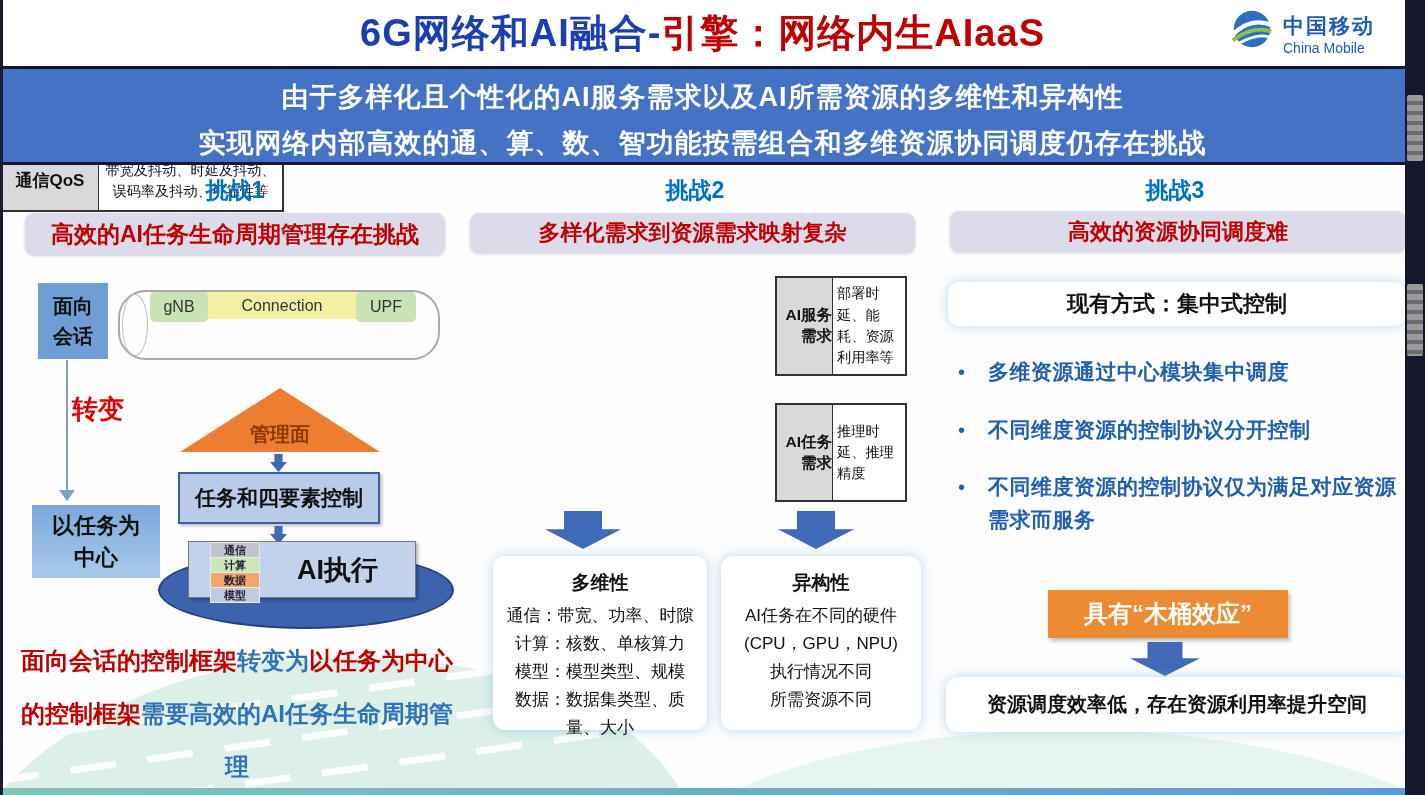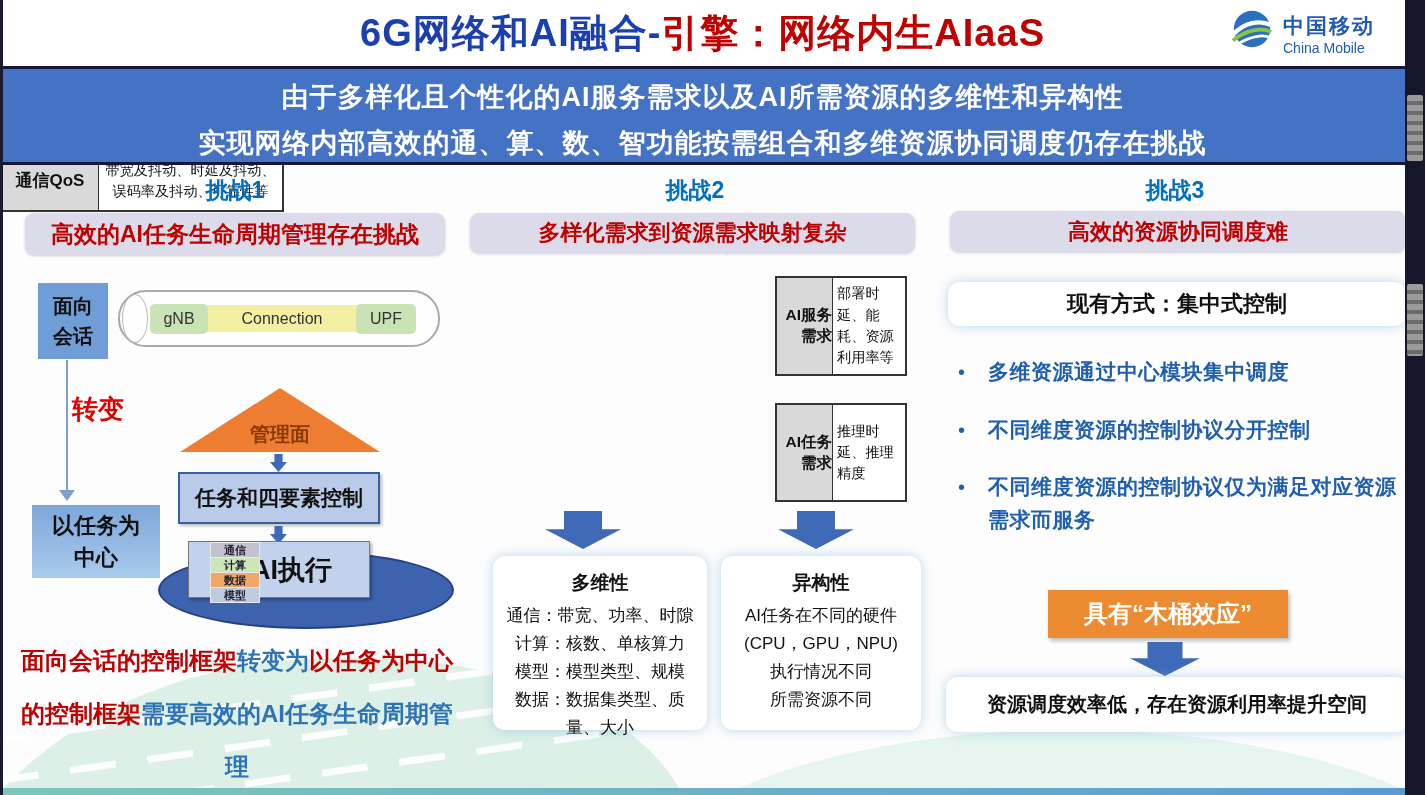--- a/index.html
+++ b/index.html
@@ -34,34 +34,34 @@
   
   .col-label{font-size:23px;font-weight:bold;color:#0070c0;text-align:center;z-index:2;}
   .hdr-box{background:#dbdbe9;border-radius:9px;color:#c00000;font-weight:bold;font-size:23px;text-align:center;z-index:2;box-shadow:0 1px 3px rgba(120,120,160,.35);}
   .block-arrow{background:#3f6ab8;z-index:2;}
   .arrow-sm{clip-path:polygon(26% 0,74% 0,74% 45%,100% 45%,50% 100%,0 45%,26% 45%);}
   .arrow-lg{clip-path:polygon(25% 0,75% 0,75% 48%,100% 48%,50% 100%,0 48%,25% 48%);}
   .white-card{background:#ffffff;border-radius:12px;box-shadow:0 0 12px rgba(120,180,220,.5);z-index:2;}
   
   .session-box{left:38px;top:283px;width:70px;height:76px;background:#6f9ed6;display:flex;align-items:center;justify-content:center;text-align:center;font-size:20px;font-weight:bold;color:#111;z-index:2;}
   .session-box .inner{width:44px;line-height:1.5;}
-  .pipe{left:118px;top:290px;width:322px;height:57px;background:#fefefe;border:2px solid #a9a9a9;border-radius:28px;display:flex;align-items:center;z-index:2;box-sizing:border-box;}
+  .pipe{left:118px;top:290px;width:322px;height:70px;background:#fefefe;border:2px solid #a9a9a9;border-radius:28px;display:flex;z-index:2;box-sizing:border-box;}
   .pipe::before{content:'';position:absolute;left:2px;top:2px;bottom:2px;width:24px;border:1.5px solid #bbb;border-radius:50%;}
   .pipe .gnb,.pipe .upf{background:#c9e3b5;border-radius:5px;height:30px;line-height:30px;text-align:center;font-size:16px;color:#333;z-index:2;}
   .pipe .gnb{width:58px;margin-left:30px;}
   .pipe .upf{width:60px;margin-right:22px;}
   .pipe .conn{background:#f3efa3;height:27px;line-height:27px;flex:1;text-align:center;font-size:16px;color:#333;margin:0 -6px;z-index:1;}
   .transform-label{left:72px;top:392px;font-size:26px;font-weight:bold;color:#e00000;z-index:2;}
   .vline{left:66px;top:360px;width:2px;height:132px;background:#7f9fc6;z-index:1;}
   .vhead{left:59px;top:490px;width:0;height:0;border-left:8px solid transparent;border-right:8px solid transparent;border-top:11px solid #7f9fc6;z-index:1;}
   .mgmt-tri{left:180px;top:388px;width:200px;height:64px;background:#ed7d31;clip-path:polygon(50% 0,100% 100%,0 100%);display:flex;align-items:flex-end;justify-content:center;z-index:2;}
   .mgmt-tri span{font-size:20px;font-weight:bold;color:#8a3800;margin-bottom:4px;}
   .ctrl-box{left:178px;top:472px;width:202px;height:52px;background:#b9cbe8;border:2px solid #3a5fa0;display:flex;align-items:center;justify-content:center;font-size:21px;font-weight:bold;color:#111;z-index:2;box-sizing:border-box;box-shadow:2px 2px 3px rgba(0,0,0,.25);}
   .ellipse{left:158px;top:551px;width:292px;height:74px;background:#3d63ae;border:2px solid #23417e;border-radius:50%;z-index:1;}
-  .exec-box{left:188px;top:541px;width:180px;height:55px;background:#c3d2ec;border:1px solid #777;display:flex;align-items:center;z-index:2;box-shadow:2px 2px 3px rgba(0,0,0,.3);}
+  .exec-box{left:188px;top:541px;width:180px;height:55px;background:#c3d2ec;border:1px solid #777;display:flex;align-items:center;z-index:2;box-shadow:2px 2px 3px rgba(0,0,0,.3);padding-left:46px;}
   .exec-box span{margin-left:62px;font-size:27px;font-weight:bold;color:#111;}
   .layers{left:190px;top:542px;width:50px;z-index:3;padding-left:20px;}
   .layers div{height:14px;line-height:14px;text-align:center;font-size:11px;font-weight:bold;color:#223;border:1px solid #e8e8e8;border-bottom:none;}
   .layers div:last-child{border-bottom:1px solid #e8e8e8;}
   .ly-comm{background:#c3c3cd;}
   .ly-comp{background:#cde6b8;}
   .ly-data{background:#f0a868;}
   .ly-model{background:#c0cbe0;}
   .task-box{left:32px;top:505px;width:128px;height:73px;background:linear-gradient(180deg,#7da7da,#a9cbec);display:flex;align-items:center;justify-content:center;text-align:center;font-size:22px;font-weight:bold;color:#111;z-index:2;}
   .task-box .inner{width:96px;line-height:1.45;}

